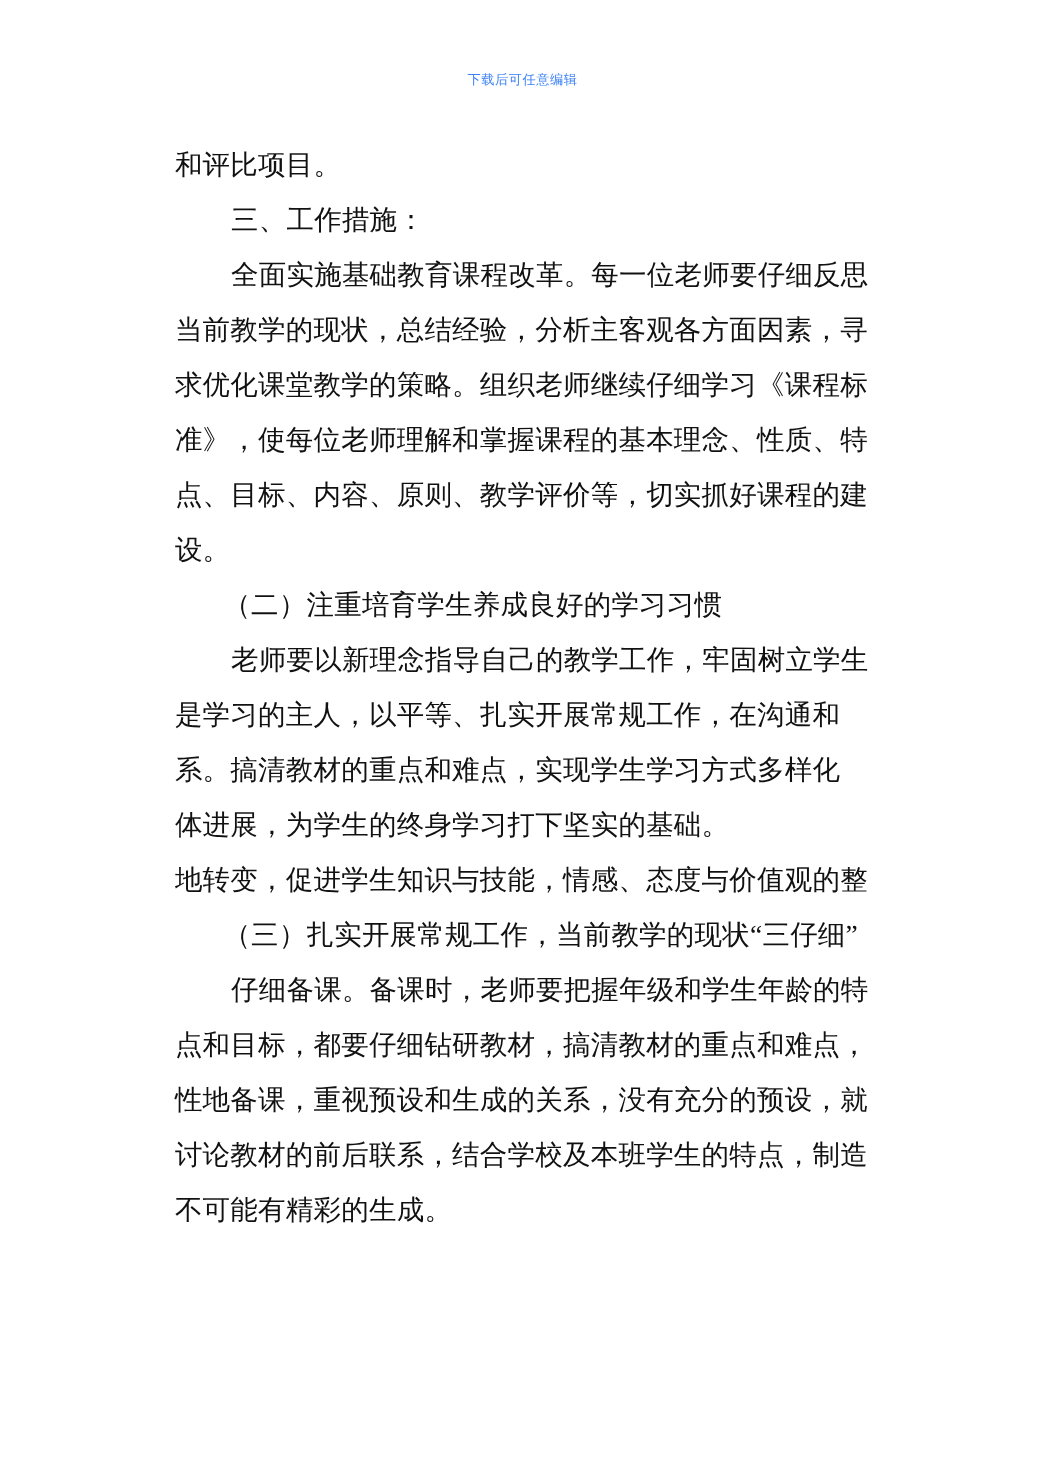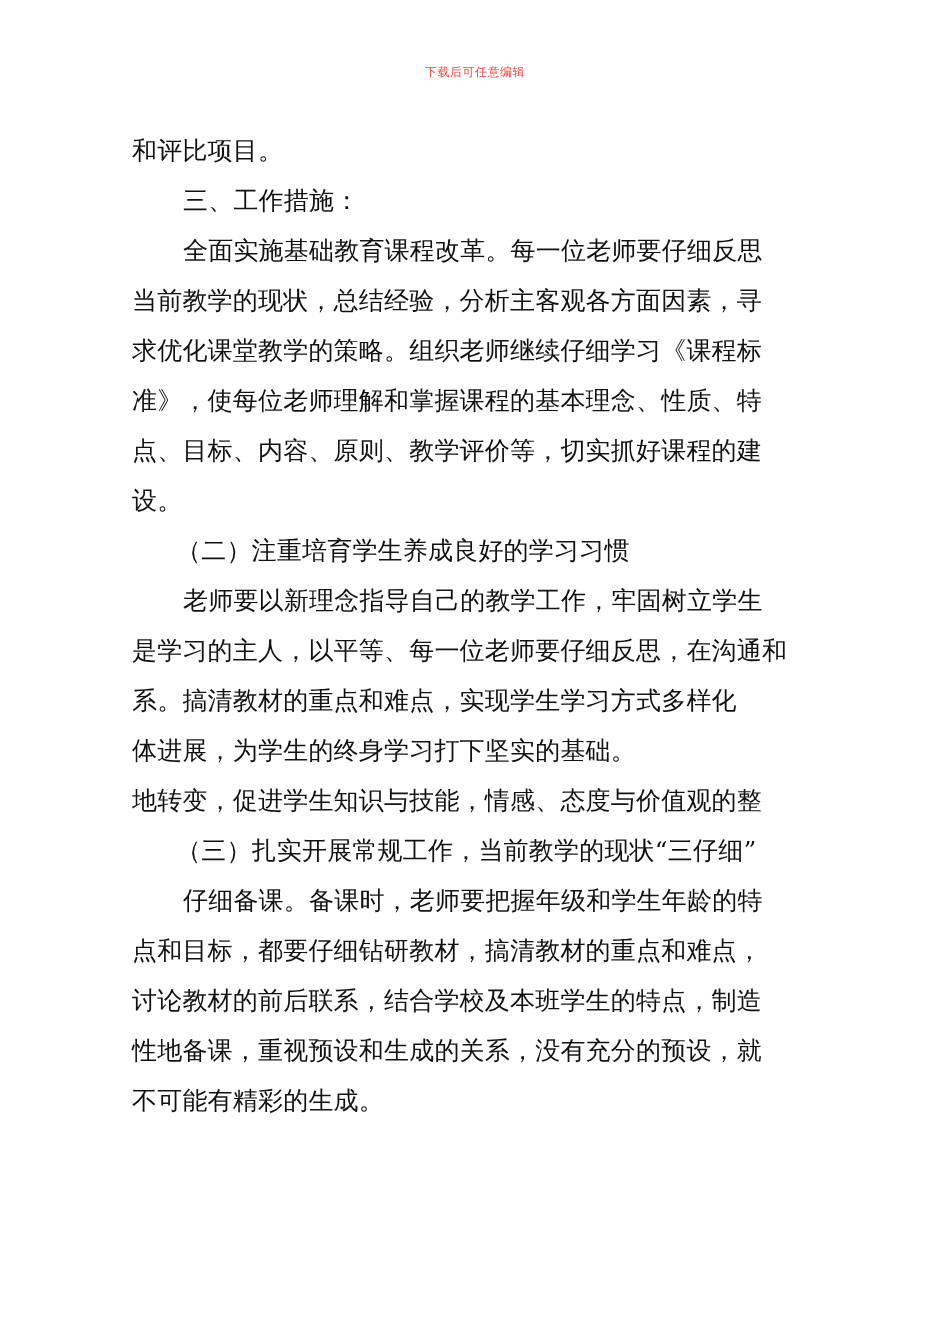--- a/index.html
+++ b/index.html
@@ -15,28 +15,29 @@
       font-family: "DejaVu Serif", "Liberation Serif", serif;
       color: #111111;
     }
     .page-header {
       position: absolute;
       top: 64px;
       left: 0;
       width: 950px;
       text-align: center;
       font-size: 12px;
-      color: #ef4444;
+      color: #3b82f6;
       letter-spacing: 0.5px;
     }
     .content {
       position: absolute;
       top: 126px;
-      left: 132px;
+      left: 159px;
       width: 664px;
+      font-family: Liberation Serif, serif;
     }
     .line {
       display: block;
       height: 50px;
       line-height: 50px;
       font-size: 25px;
       white-space: nowrap;
       letter-spacing: 0.2px;
     }
     .indent-2 { padding-left: 51px; }
@@ -51,23 +52,23 @@
   <span class="line">和评比项目。</span>
   <span class="line indent-2">三、工作措施：</span>
   <span class="line indent-2">全面实施基础教育课程改革。每一位老师要仔细反思</span>
   <span class="line">当前教学的现状，总结经验，分析主客观各方面因素，寻</span>
   <span class="line">求优化课堂教学的策略。组织老师继续仔细学习《课程标</span>
   <span class="line">准》，使每位老师理解和掌握课程的基本理念、性质、特</span>
   <span class="line">点、目标、内容、原则、教学评价等，切实抓好课程的建</span>
   <span class="line">设。</span>
   <span class="line indent-sub">（二）注重培育学生养成良好的学习习惯</span>
   <span class="line indent-2">老师要以新理念指导自己的教学工作，牢固树立学生</span>
-  <span class="line">是学习的主人，以平等、每一位老师要仔细反思，在沟通和</span>
+  <span class="line">是学习的主人，以平等、扎实开展常规工作，在沟通和</span>
   <span class="line">系。搞清教材的重点和难点，实现学生学习方式多样化</span>
   <span class="line">体进展，为学生的终身学习打下坚实的基础。</span>
   <span class="line">地转变，促进学生知识与技能，情感、态度与价值观的整</span>
   <span class="line indent-sub">（三）扎实开展常规工作，当前教学的现状“三仔细”</span>
   <span class="line indent-2">仔细备课。备课时，老师要把握年级和学生年龄的特</span>
   <span class="line">点和目标，都要仔细钻研教材，搞清教材的重点和难点，</span>
+  <span class="line">性地备课，重视预设和生成的关系，没有充分的预设，就</span>
   <span class="line">讨论教材的前后联系，结合学校及本班学生的特点，制造</span>
-  <span class="line">性地备课，重视预设和生成的关系，没有充分的预设，就</span>
   <span class="line">不可能有精彩的生成。</span>
 </div>
 
 </body></html>

